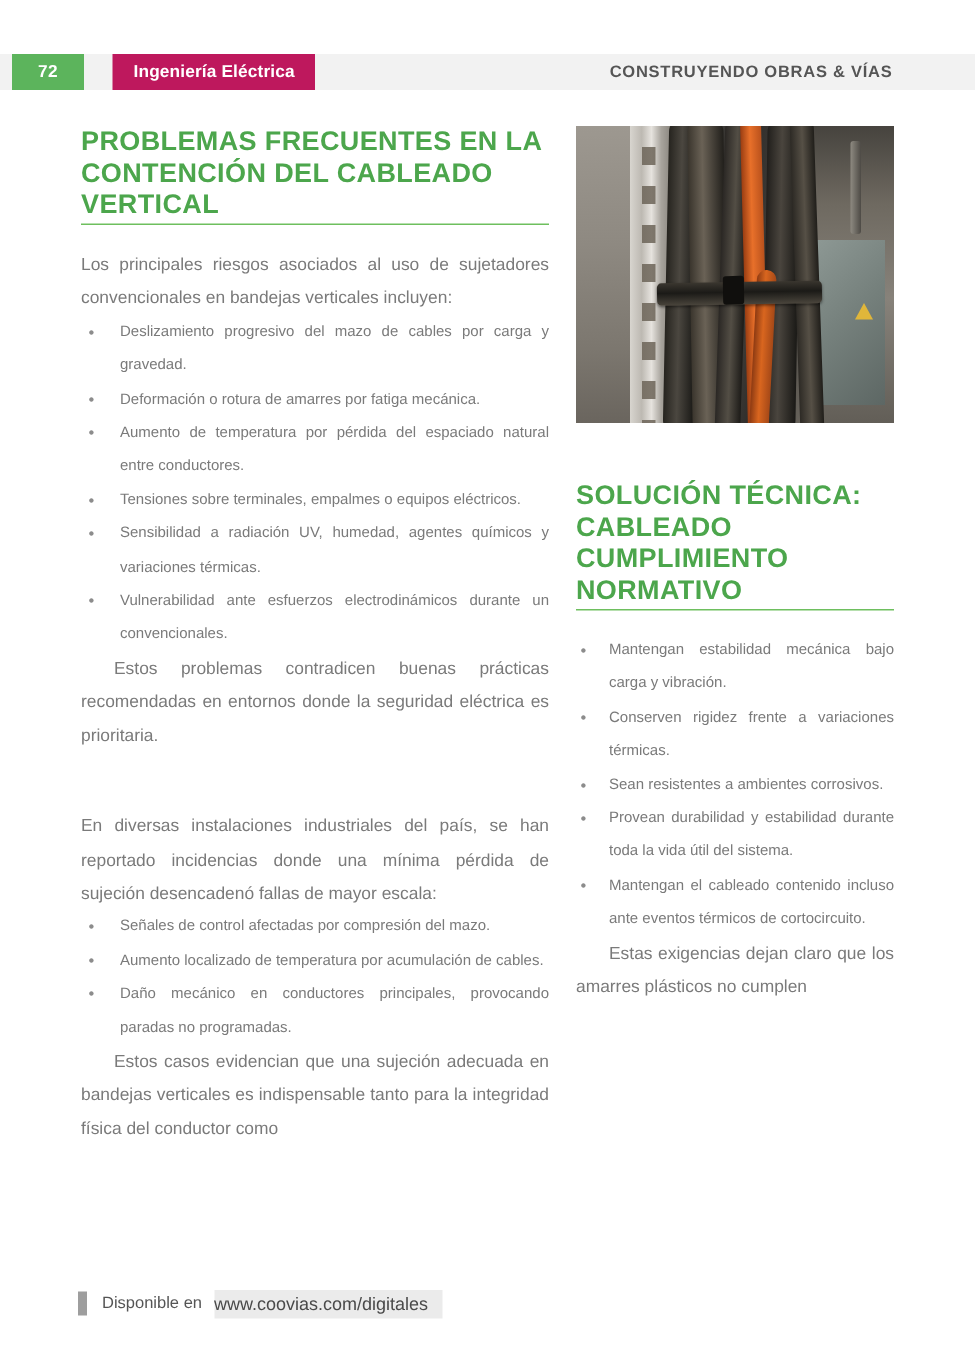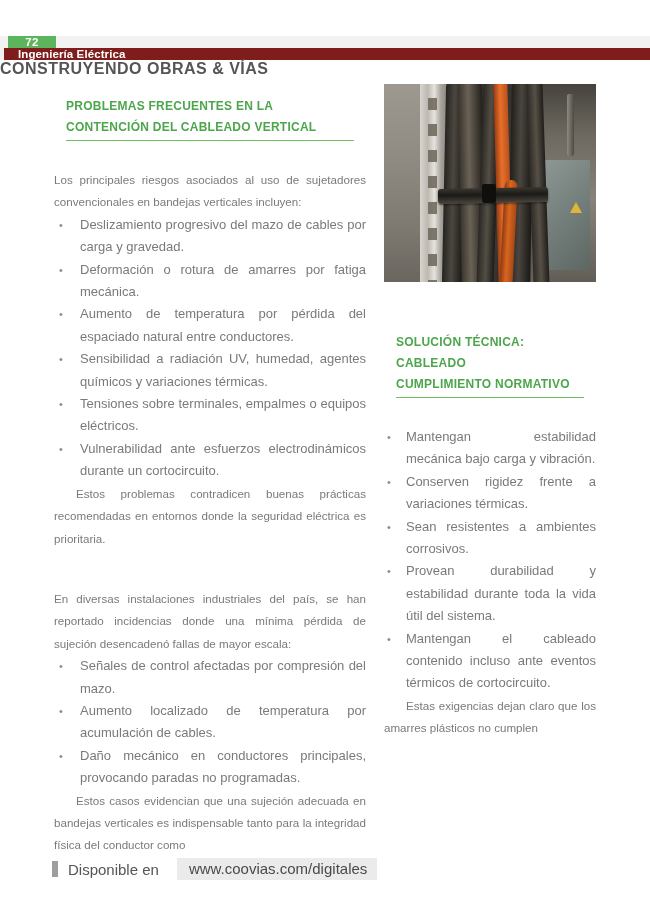--- a/index.html
+++ b/index.html
@@ -25,54 +25,53 @@
   
   .header {
     position: absolute;
     left: 0;
     top: 36px;
     width: 650px;
     height: 24px;
     background: #f2f2f2;
     display: flex;
     align-items: stretch;
-    flex-direction: column;
   }
   .page-number-box {
     width: 48px;
     background: #5cb45c;
     color: #ffffff;
     font-size: 11.5px;
     font-weight: bold;
     display: flex;
     align-items: center;
     justify-content: center;
     letter-spacing: 0.3px;
     margin-left: 8px;
   }
   .section-name-box {
-    margin-left: 4px;
+    margin-left: 19px;
     padding: 0 14px;
-    background: #7f1d1d;
+    background: #be185d;
     color: #ffffff;
     font-size: 11.5px;
     font-weight: bold;
     display: flex;
     align-items: center;
     letter-spacing: 0.1px;
   }
   .header-spacer { flex: 1; }
   .header-brand {
     color: #555555;
-    font-size: 16px;
+    font-size: 11px;
     font-weight: bold;
     letter-spacing: 0.5px;
     display: flex;
     align-items: center;
-    padding-right: 77px;
+    padding-right: 55px;
   }
 
   
   .content {
     position: absolute;
     left: 0;
     top: 84px;
     width: 650px;
   }
   .col-left {
@@ -84,27 +83,27 @@
   .col-right {
     position: absolute;
     left: 384px;
     top: 0;
     width: 212px;
   }
 
   
   .heading {
     color: #4ca64c;
-    font-size: 12px;
+    font-size: 18px;
     font-weight: bold;
     letter-spacing: 0.25px;
     line-height: 21px;
     border-bottom: 1.4px solid #6ebf5e;
     padding-bottom: 2px;
-    margin: 12px;
+    margin: 0;
   }
   .heading.tight { letter-spacing: 0.1px; }
 
   
   p.body {
     color: #7a7a7a;
     font-size: 11.6px;
     line-height: 22.4px;
     text-align: justify;
     margin: 0;
@@ -115,21 +114,21 @@
 
   
   ul.bullets {
     list-style: none;
     margin: 0;
     padding: 0;
   }
   ul.bullets li {
     position: relative;
     color: #7a7a7a;
-    font-size: 13px;
+    font-size: 10px;
     line-height: 22.4px;
     text-align: justify;
     padding-left: 26px;
     margin: 0;
   }
   ul.bullets li::before {
     content: "\2022";
     position: absolute;
     left: 5px;
     top: 0;
@@ -245,28 +244,28 @@
     box-sizing: border-box;
   }
   .footer-mark {
     width: 6px;
     height: 16px;
     background: #9e9e9e;
     margin-right: 10px;
   }
   .footer-label {
     color: #555555;
-    font-size: 15px;
+    font-size: 11px;
   }
   .footer-url {
-    margin-left: 18px;
+    margin-left: 8px;
     background: #ebebeb;
     color: #4a4a4a;
-    font-size: 15px;
-    padding: 2px 10px 3px 12px;
+    font-size: 12px;
+    padding: 2px 10px 3px 0;
   }
 </style>
 </head>
 <body>
 
 <div class="page">
 
   <div class="header">
     <div class="page-number-box">72</div>
     <div class="section-name-box">Ingeniería Eléctrica</div>
@@ -284,23 +283,23 @@
       </div>
 
       <div class="gap-md"></div>
 
       <p class="body">Los principales riesgos asociados al uso de sujetadores convencionales en bandejas verticales incluyen:</p>
 
       <ul class="bullets">
         <li>Deslizamiento progresivo del mazo de cables por carga y gravedad.</li>
         <li>Deformación o rotura de amarres por fatiga mecánica.</li>
         <li>Aumento de temperatura por pérdida del espaciado natural entre conductores.</li>
+        <li>Tensiones sobre terminales, empalmes o equipos eléctricos.</li>
         <li>Sensibilidad a radiación UV, humedad, agentes químicos y variaciones térmicas.</li>
-        <li>Tensiones sobre terminales, empalmes o equipos eléctricos.</li>
-        <li>Vulnerabilidad ante esfuerzos electrodinámicos durante un cortocircuito.</li>
+        <li>Vulnerabilidad ante esfuerzos electrodinámicos durante un convencionales.</li>
       </ul>
 
       <p class="body indent">Estos problemas contradicen buenas prácticas recomendadas en entornos donde la seguridad eléctrica es prioritaria.</p>
 
       <div class="gap-lg"></div>
 
 
       <div class="gap-md"></div>
 
       <p class="body">En diversas instalaciones industriales del país, se han reportado incidencias donde una mínima pérdida de sujeción desencadenó fallas de mayor escala:</p>

